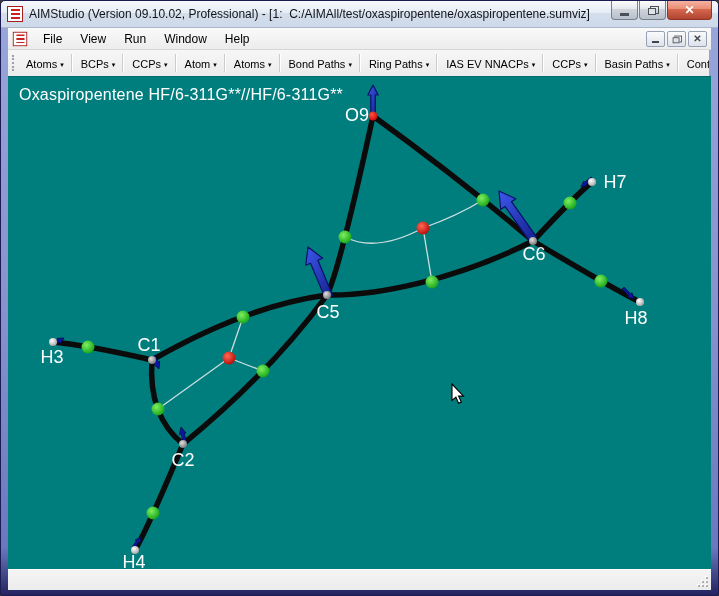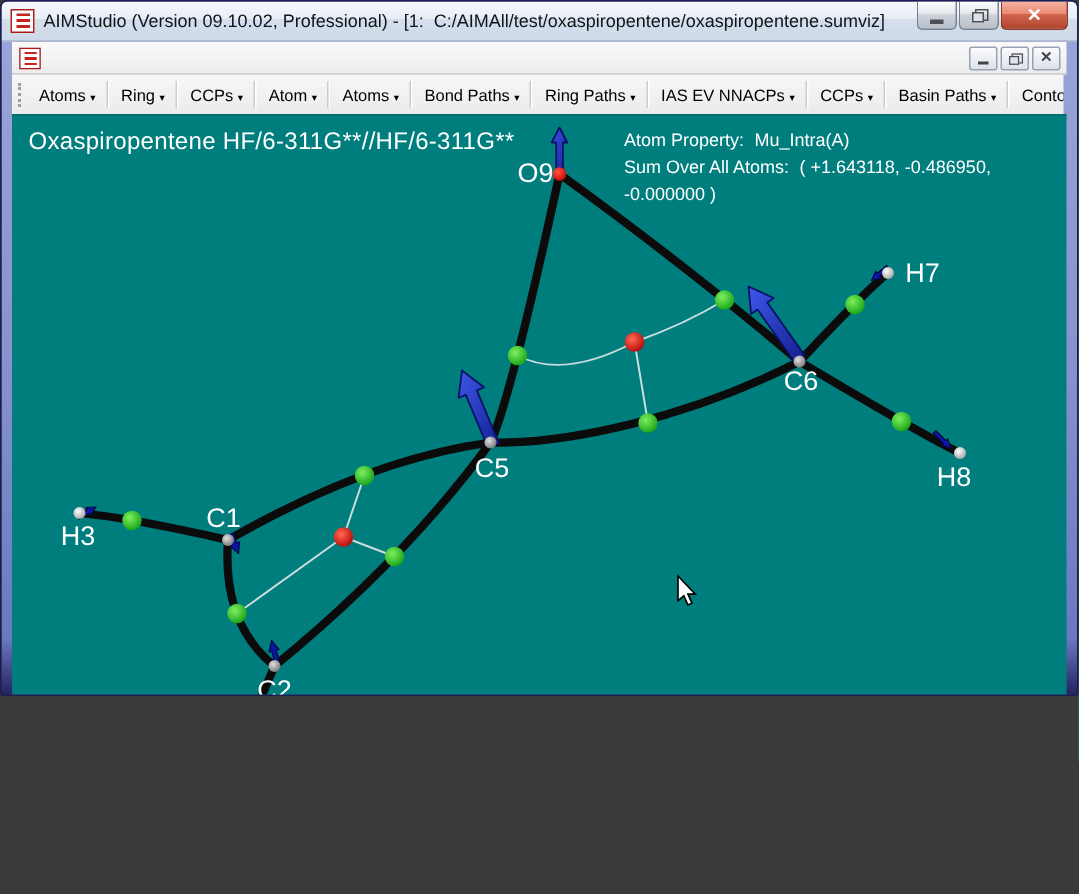--- a/index.html
+++ b/index.html
@@ -1,18 +1,18 @@
 <!DOCTYPE html>
 <html><head>
 <meta charset="utf-8">
 <style>
   html,body{margin:0;padding:0;background:#3a3a3a;}
   *{box-sizing:border-box;}
   .window{
-    position:relative;width:719px;height:464px;
+    position:relative;width:719px;height:596px;
     font-family:"Liberation Sans",sans-serif;
     background:linear-gradient(180deg,#9aa7da 0%,#8removed 0%,#8491cc 55%,#6a78c0 92%,#23235f 100%);
     background:linear-gradient(180deg,#9aa7da 0%,#8491cc 55%,#6a78c0 92%,#23235f 100%);
     border:1px solid #1c1c55;border-radius:5px 5px 2px 2px;overflow:hidden;
   }
   
   .titlebar{
     position:absolute;left:0;top:0;right:0;height:27px;
     background:linear-gradient(180deg,#f6f9fc 0%,#e6edf5 45%,#d5dfec 46%,#cdd9e9 100%);
     border-bottom:1px solid #aab6c9;border-radius:4px 4px 0 0;
@@ -104,20 +104,27 @@
       <div class="wbtn closeb">
           <span class="glyph-x">✕</span>
         </div>
     </div>
   </div>
 
   <div class="menubar">
     <div class="aim-icon" style="transform:scale(.9)">
         <div class="bars"></div>
       </div>
+    <ul class="menu-items" id="menu-items">
+        <li>File</li>
+        <li>View</li>
+        <li>Run</li>
+        <li>Window</li>
+        <li>Help</li>
+      </ul>
     <div class="child-buttons">
       <div class="cbtn">
           <div class="glyph-min"></div>
         </div>
       <div class="cbtn">
           <div class="glyph-restore"></div>
         </div>
       <div class="cbtn">
           <span class="glyph-x">✕</span>
         </div>
@@ -126,21 +133,21 @@
 
   <div class="toolbar">
     <div class="tb-grip"></div>
     <div id="toolbar-items" style="display:flex;align-items:center;">
         <div class="tb-item">
           <span class="tb-label">Atoms</span>
           <span class="tb-arrow">▾</span>
         </div>
         <div class="tb-sep"></div>
         <div class="tb-item">
-          <span class="tb-label">Ring</span>
+          <span class="tb-label">BCPs</span>
           <span class="tb-arrow">▾</span>
         </div>
         <div class="tb-sep"></div>
         <div class="tb-item">
           <span class="tb-label">CCPs</span>
           <span class="tb-arrow">▾</span>
         </div>
         <div class="tb-sep"></div>
         <div class="tb-item">
           <span class="tb-label">Atom</span>
@@ -263,24 +270,20 @@
         <text x="526" y="184" fill="#ffffff" font-size="18" font-family="&quot;Liberation Sans&quot;, sans-serif" text-anchor="middle">C6</text>
         <text x="141" y="275" fill="#ffffff" font-size="18" font-family="&quot;Liberation Sans&quot;, sans-serif" text-anchor="middle">C1</text>
         <text x="175" y="390" fill="#ffffff" font-size="18" font-family="&quot;Liberation Sans&quot;, sans-serif" text-anchor="middle">C2</text>
         <text x="44" y="287" fill="#ffffff" font-size="18" font-family="&quot;Liberation Sans&quot;, sans-serif" text-anchor="middle">H3</text>
         <text x="126" y="492" fill="#ffffff" font-size="18" font-family="&quot;Liberation Sans&quot;, sans-serif" text-anchor="middle">H4</text>
         <text x="607" y="112" fill="#ffffff" font-size="18" font-family="&quot;Liberation Sans&quot;, sans-serif" text-anchor="middle">H7</text>
         <text x="628" y="248" fill="#ffffff" font-size="18" font-family="&quot;Liberation Sans&quot;, sans-serif" text-anchor="middle">H8</text>
         <polygon points="444,308 444,324.5 447.9,321.2 450.6,327.3 453.3,326.1 450.6,320.1 455.5,320.1" fill="#ffffff" stroke="#000000" stroke-width="1.1"></polygon>
       </svg>
     <div class="vp-text-left">Oxaspiropentene HF/6-311G**//HF/6-311G**</div>
-    <div class="vp-text-right">
-      <div><span class="lbl">Atom Property:</span><span>Mu_Intra(A)</span></div>
-      <div><span class="lbl">Sum Over All Atoms:</span><span>( +1.643118, -0.486950, -0.000000 )</span></div>
-    </div>
   </div>
 
   <div class="statusbar">
     <div class="resize-grip">
         <i></i>
         <i></i>
         <i></i>
         <i></i>
         <i></i>
         <i></i>

